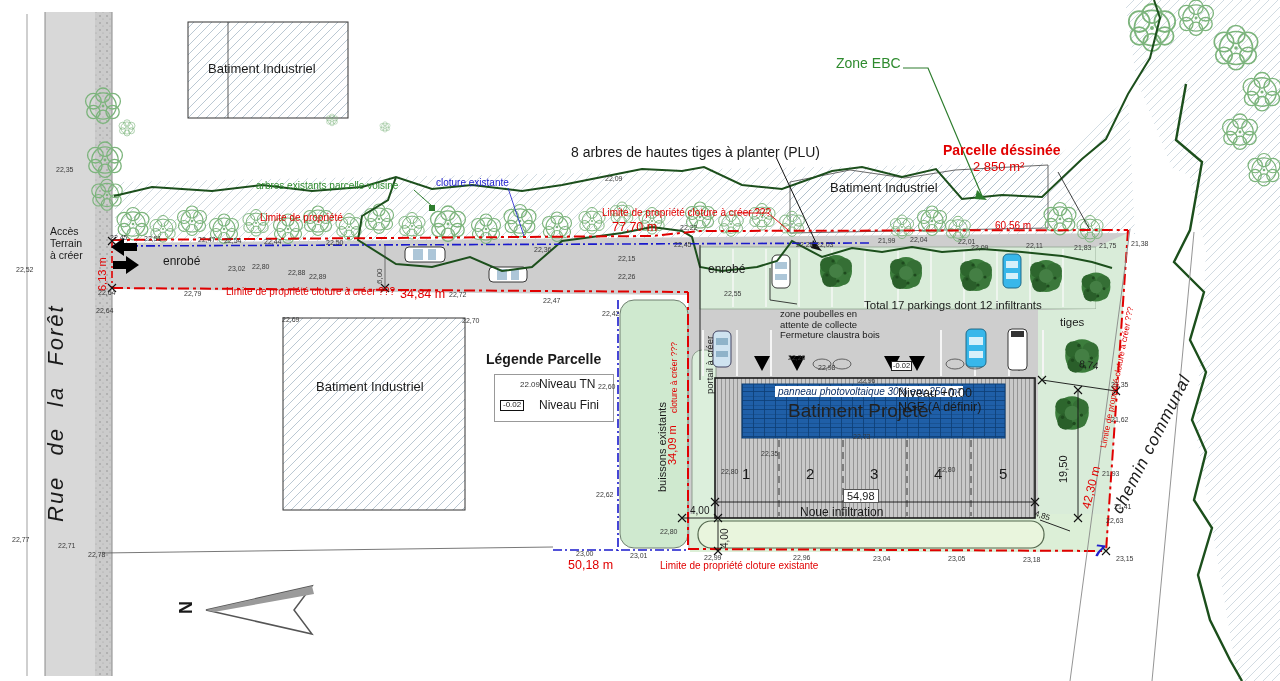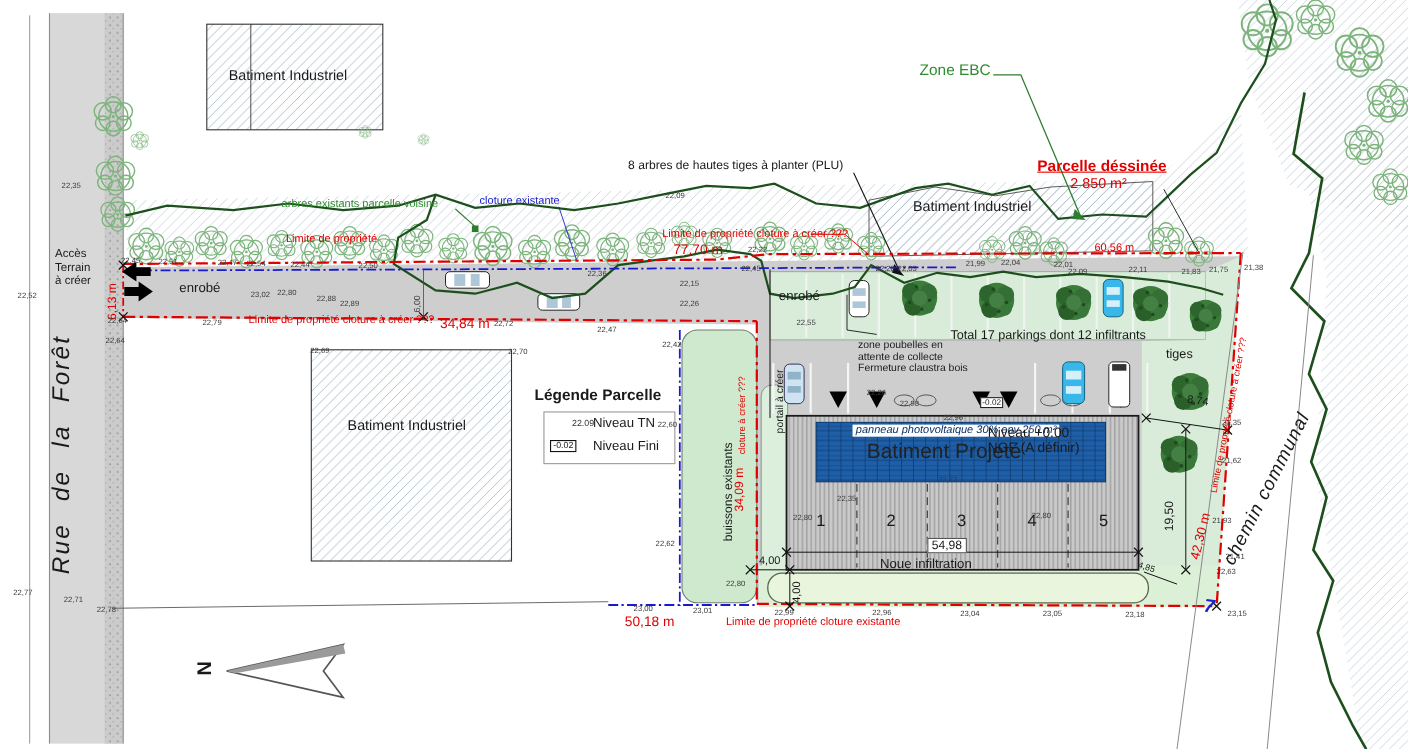--- a/index.html
+++ b/index.html
@@ -8,21 +8,21 @@
   #art{position:absolute;left:0;top:0}
   .lbl{position:absolute;white-space:nowrap;line-height:1.12}
   .el{position:absolute;font-size:7px;color:#3a3a3a;white-space:nowrap;line-height:1}
   .red{color:#e10000}
   .blue{color:#1a1acc}
   .green{color:#2e8b2e}
   .pre{white-space:pre-line}
   .rot{transform-origin:0 0}
   .it{font-style:italic}
   .b{font-weight:bold}
-  .u{text-decoration:underline}
+  .u{}
   .wbox{background:#fff;border:1px solid #555;padding:0 3px}
 </style>
 </head>
 <body>
 
 <div id="plan">
 
 <svg id="art" width="1280" height="681" viewBox="0 0 1280 681">
   <defs>
     <pattern id="h1" width="9" height="9" patternUnits="userSpaceOnUse">
@@ -325,21 +325,21 @@
 
   <div class="lbl b" style="left:486px;top:352px;font-size:14px">Légende Parcelle</div>
   <div style="position:absolute;left:494px;top:374px;width:118px;height:46px;border:1px solid #999;background:#fff">
     <div class="lbl" style="left:25px;top:6px;font-size:8px;color:#333">22.09</div>
     <div class="lbl" style="left:44px;top:3px;font-size:12px">Niveau TN</div>
     <div class="lbl" style="left:5px;top:25px;font-size:8px;border:1.5px solid #111;background:#fff;padding:0 2px">-0.02</div>
     <div class="lbl" style="left:44px;top:24px;font-size:12px">Niveau Fini</div>
   </div>
 
   <div class="lbl green" style="left:836px;top:56px;font-size:14px">Zone EBC</div>
-  <div class="lbl" style="left:571px;top:145px;font-size:11px">8 arbres de hautes tiges à planter (PLU)</div>
+  <div class="lbl" style="left:571px;top:145px;font-size:14px">8 arbres de hautes tiges à planter (PLU)</div>
   <div class="lbl green" style="left:256px;top:180px;font-size:10px">arbres existants parcelle voisine</div>
   <div class="lbl blue" style="left:436px;top:177px;font-size:10px">cloture existante</div>
   <div class="lbl red" style="left:260px;top:212px;font-size:10px">Limite de propriété</div>
   <div class="lbl red" style="left:602px;top:207px;font-size:10px">Limite de propriété cloture à créer ???</div>
   <div class="lbl red" style="left:612px;top:220px;font-size:12.5px">77,70 m</div>
   <div class="lbl red" style="left:226px;top:286px;font-size:10px">Limite de propriété cloture à créer ???</div>
   <div class="lbl red" style="left:400px;top:287px;font-size:12.5px">34,84 m</div>
   <div class="lbl red" style="left:995px;top:220px;font-size:10px">60,56 m</div>
   <div class="lbl red b u" style="left:943px;top:143px;font-size:14px">Parcelle déssinée</div>
   <div class="lbl red" style="left:973px;top:160px;font-size:13px">2 850 m²</div>

